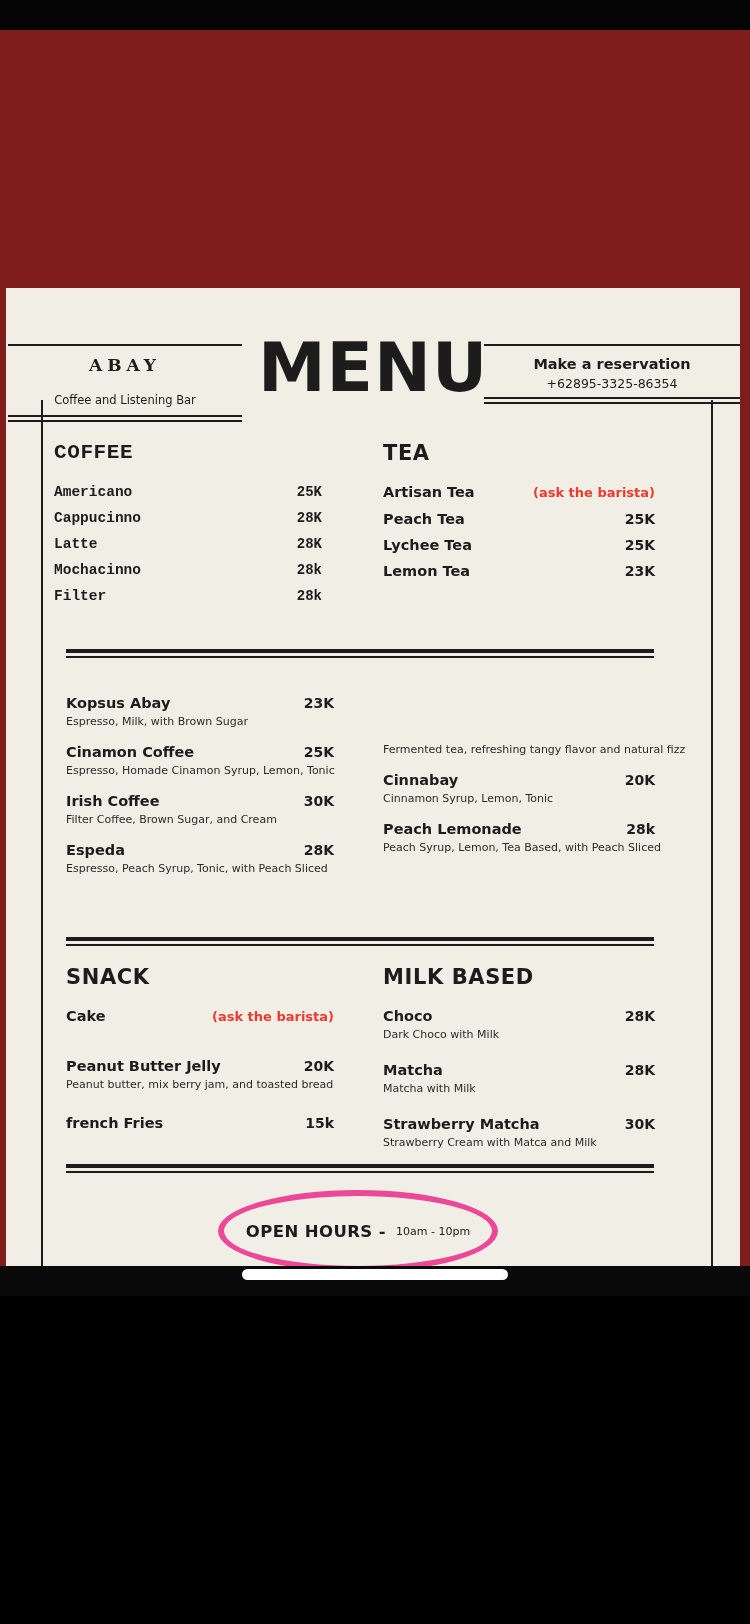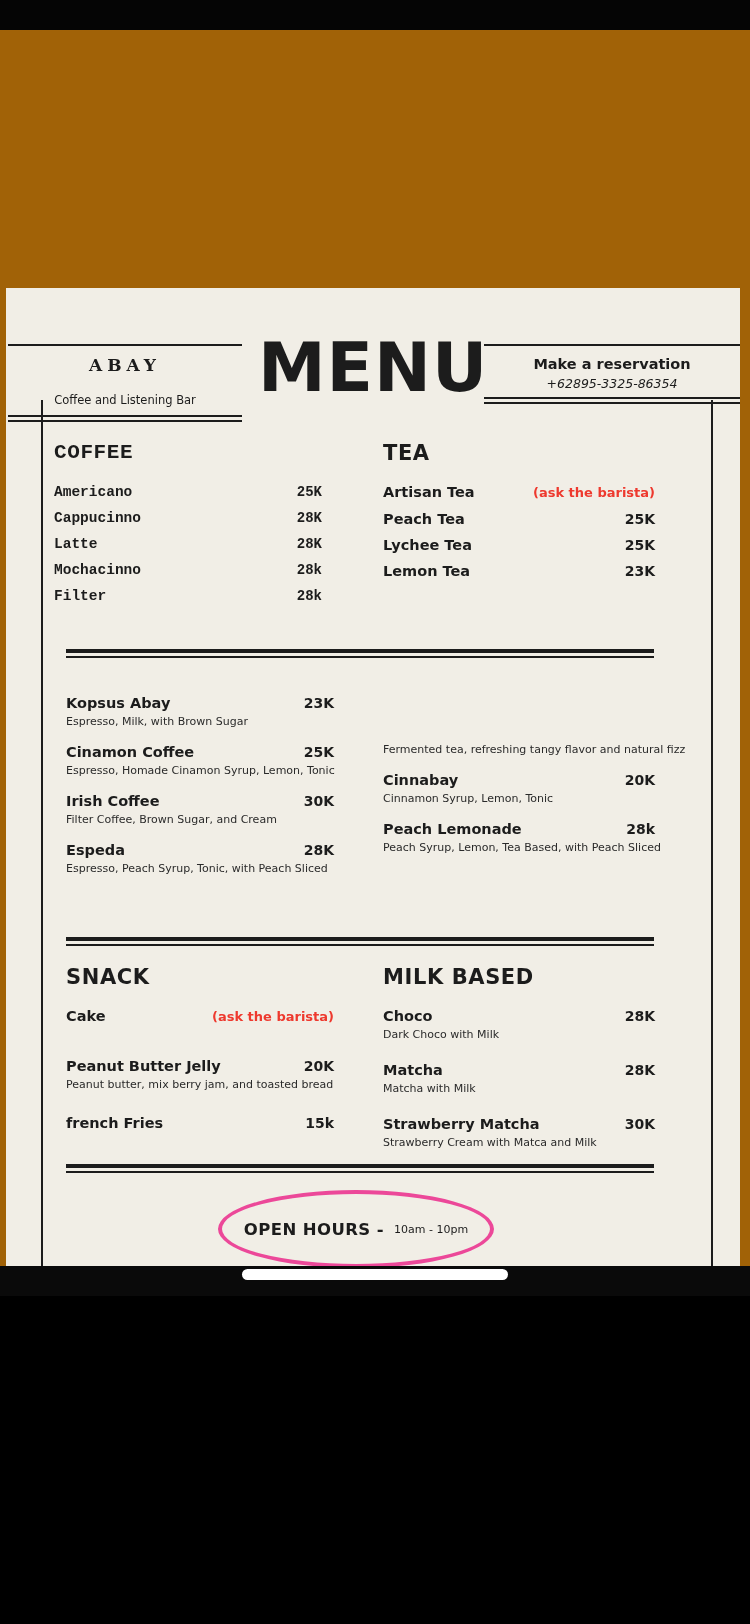--- a/index.html
+++ b/index.html
@@ -1,37 +1,37 @@
 <!DOCTYPE html>
 <html><head>
 <meta charset="utf-8">
 <style>
   html,body{margin:0;padding:0;background:#000;}
   .screen{
     position:relative;width:750px;height:1296px;overflow:hidden;
-    background:#a16207;font-family:"DejaVu Sans",sans-serif;
+    background:#7f1d1d;font-family:"DejaVu Sans",sans-serif;
   }
   .status-strip{position:absolute;top:0;left:0;right:0;height:30px;background:#050505;}
   .bottom-strip{position:absolute;bottom:0;left:0;right:0;height:30px;background:#0a0a0a;}
 
   
   .card{
     position:absolute;left:6px;top:288px;width:734px;height:1007px;
     background:#f1eee6;color:#1c1c1c;
   }
   .rule{background:#1c1c1c;height:1.8px;}
   .dbl .a{background:#1c1c1c;height:2.6px;}
   .dbl .b{background:#1c1c1c;height:1.5px;margin-top:3px;}
 
   .header-left{position:absolute;left:2px;top:56px;width:234px;text-align:center;}
   .header-right{position:absolute;right:0;top:56px;width:256px;text-align:center;}
   .brand-name{font-family:"DejaVu Serif",serif;font-weight:bold;font-size:17px;letter-spacing:5px;margin-top:9px;}
   .brand-tagline{font-size:11.5px;font-weight:400;margin-top:18px;margin-bottom:8px;}
   .res-label{font-size:14.5px;font-weight:bold;margin-top:10px;}
-  .res-phone{font-size:12.5px;font-weight:500;margin-top:4px;margin-bottom:6px;font-style:italic;}
+  .res-phone{font-size:12.5px;font-weight:500;margin-top:4px;margin-bottom:6px;}
   .menu-title{
     position:absolute;left:0;right:0;top:44px;text-align:center;
     font-size:68px;font-weight:800;letter-spacing:1px;line-height:1.05;
   }
 
   .vline{position:absolute;top:112px;bottom:0;width:2px;background:#1c1c1c;}
   .vline.l{left:35px;} .vline.r{left:705px;}
   .bottomline{position:absolute;left:0;right:0;top:984px;height:2px;background:#1c1c1c;}
 
   .section{position:absolute;}
@@ -54,21 +54,21 @@
   .item-price.red{color:#ee392e;font-size:13px;}
   .item-desc{font-size:11px;font-weight:400;color:#2a2a2a;line-height:15px;margin-top:2px;white-space:nowrap;}
   .list-simple .menu-item{margin-bottom:8px;text-align:right;}
   .list-detailed .menu-item{margin-bottom:14px;}
   .sec-milk .menu-item{margin-bottom:19px;}
   .sec-snack .menu-item:nth-child(1){margin-bottom:31px;}
   .sec-snack .menu-item:nth-child(2){margin-bottom:22px;}
 
   .hours{
     position:absolute;left:212px;top:902px;width:268px;height:70px;
-    border:4px solid #ec4899;border-radius:50%;
+    border:6px solid #ec4899;border-radius:50%;
     display:flex;align-items:center;justify-content:center;gap:10px;
   }
   .hours-label{font-size:16.5px;font-weight:800;letter-spacing:.4px;}
   .hours-time{font-size:11px;font-weight:500;}
 
   .home-indicator{
     position:absolute;left:50%;transform:translateX(-50%);bottom:16px;
     width:266px;height:11px;border-radius:6px;background:#ffffff;
   }
 </style>

